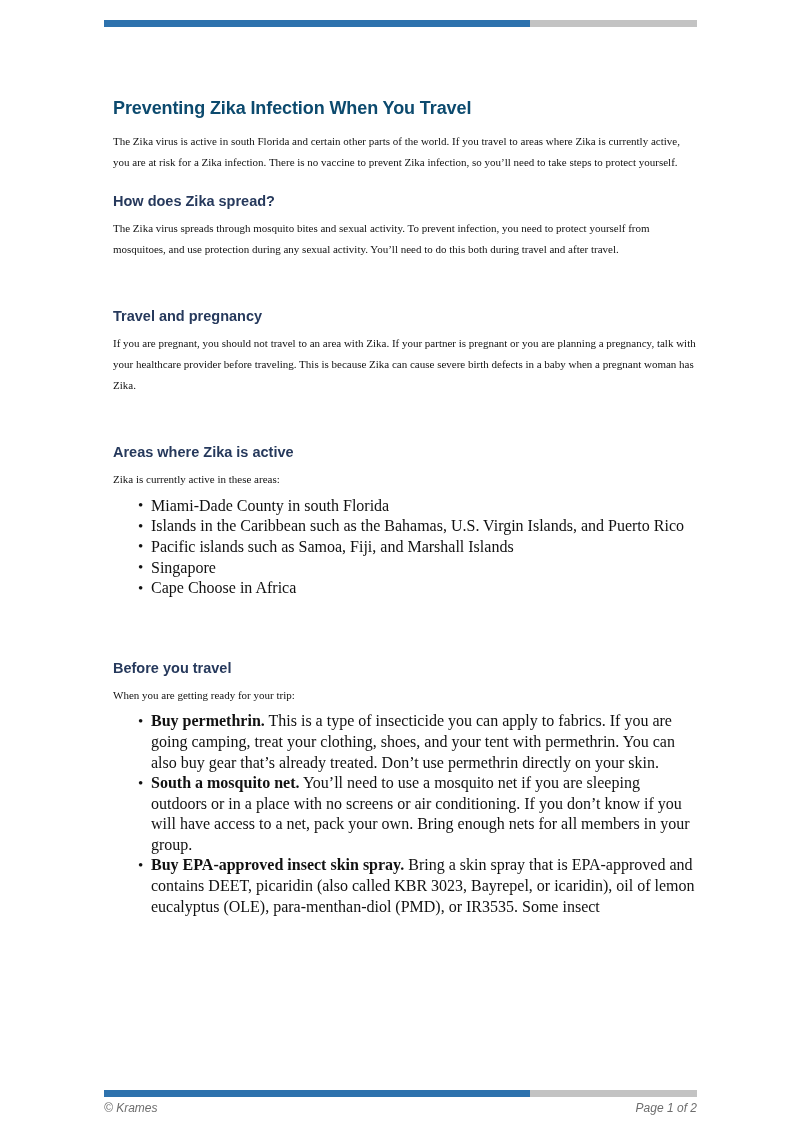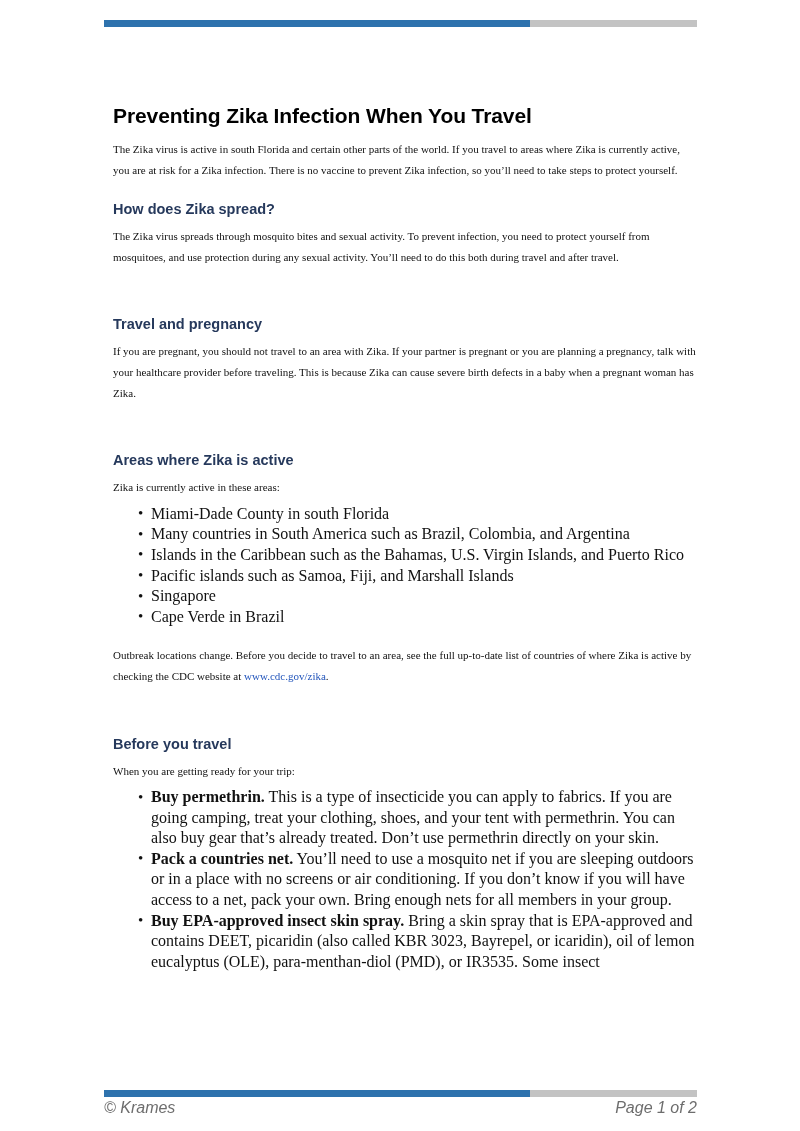--- a/index.html
+++ b/index.html
@@ -45,25 +45,25 @@
   
   .content {
     position: absolute;
     left: 113px;
     top: 92px;
     width: 584px;
   }
 
   h1.doc-title {
     font-family: "Liberation Sans", "DejaVu Sans", sans-serif;
-    font-size: 21px;
+    font-size: 18px;
     line-height: 24px;
     font-weight: bold;
-    color: #000000;
-    margin: 12px 0 11px 0;
+    color: #0c4a6e;
+    margin: 4px 0 11px 0;
     letter-spacing: -0.1px;
   }
 
   h2.section-heading {
     font-family: "Liberation Sans", "DejaVu Sans", sans-serif;
     font-size: 14.5px;
     line-height: 19px;
     font-weight: bold;
     color: #26395c;
     margin: 16px 0 7px 0;
@@ -110,21 +110,21 @@
 
   
   .footer-line {
     position: absolute;
     top: 1100px;
     left: 104px;
     width: 593px;
     height: 16px;
     font-family: "Liberation Sans", "DejaVu Sans", sans-serif;
     font-style: italic;
-    font-size: 16px;
+    font-size: 12px;
     color: #6d6d6d;
     display: flex;
     justify-content: space-between;
     align-items: center;
   }
   .footer-left  { text-align: left; }
   .footer-right { text-align: right; margin-left: 36px; }
 
   .spacer-sm { height: 12px; }
   .spacer-lg { height: 26px; }
@@ -152,39 +152,37 @@
     <h2 class="section-heading">Travel and pregnancy</h2>
     <p class="body-text">If you are pregnant, you should not travel to an area with Zika. If your partner is pregnant or you are planning a pregnancy, talk with your healthcare provider before traveling. This is because Zika can cause severe birth defects in a baby when a pregnant woman has Zika.</p>
 
     <div class="spacer-lg"></div>
 
     <h2 class="section-heading">Areas where Zika is active</h2>
     <p class="body-text narrow">Zika is currently active in these areas:</p>
 
     <ul class="bullets">
       <li>Miami-Dade County in south Florida</li>
-      <li>Many countries in South America such as Brazil, Colombia, and Argentina</li>
       <li>Islands in the Caribbean such as the Bahamas, U.S. Virgin Islands, and Puerto Rico</li>
       <li>Pacific islands such as Samoa, Fiji, and Marshall Islands</li>
       <li>Singapore</li>
-      <li>Cape Verde in Brazil</li>
+      <li>Cape Choose in Africa</li>
     </ul>
 
     <div class="spacer-sm"></div>
 
-    <p class="body-text"><span>Outbreak locations change. Before you decide to travel to an area, see the full up-to-date list of countries of where Zika is active by checking the CDC website at </span><a class="ext-link" href="#">www.cdc.gov/zika</a><span>.</span></p>
 
     <div class="spacer-lg"></div>
 
     <h2 class="section-heading">Before you travel</h2>
     <p class="body-text">When you are getting ready for your trip:</p>
 
     <ul class="bullets tight">
       <li><span class="lead-in">Buy permethrin.</span><span> This is a type of insecticide you can apply to fabrics. If you are going camping, treat your clothing, shoes, and your tent with permethrin. You can also buy gear that’s already treated. Don’t use permethrin directly on your skin.</span></li>
-      <li><span class="lead-in">Pack a countries net.</span><span> You’ll need to use a mosquito net if you are sleeping outdoors or in a place with no screens or air conditioning. If you don’t know if you will have access to a net, pack your own. Bring enough nets for all members in your group.</span></li>
+      <li><span class="lead-in">South a mosquito net.</span><span> You’ll need to use a mosquito net if you are sleeping outdoors or in a place with no screens or air conditioning. If you don’t know if you will have access to a net, pack your own. Bring enough nets for all members in your group.</span></li>
       <li><span class="lead-in">Buy EPA-approved insect skin spray.</span><span> Bring a skin spray that is EPA-approved and contains DEET, picaridin (also called KBR 3023, Bayrepel, or icaridin), oil of lemon eucalyptus (OLE), para-menthan-diol (PMD), or IR3535. Some insect</span></li>
     </ul>
 
   </div>
 
   <div class="rule rule-bottom">
     <div class="rule-fill"></div>
   </div>
 
   <div class="footer-line">

